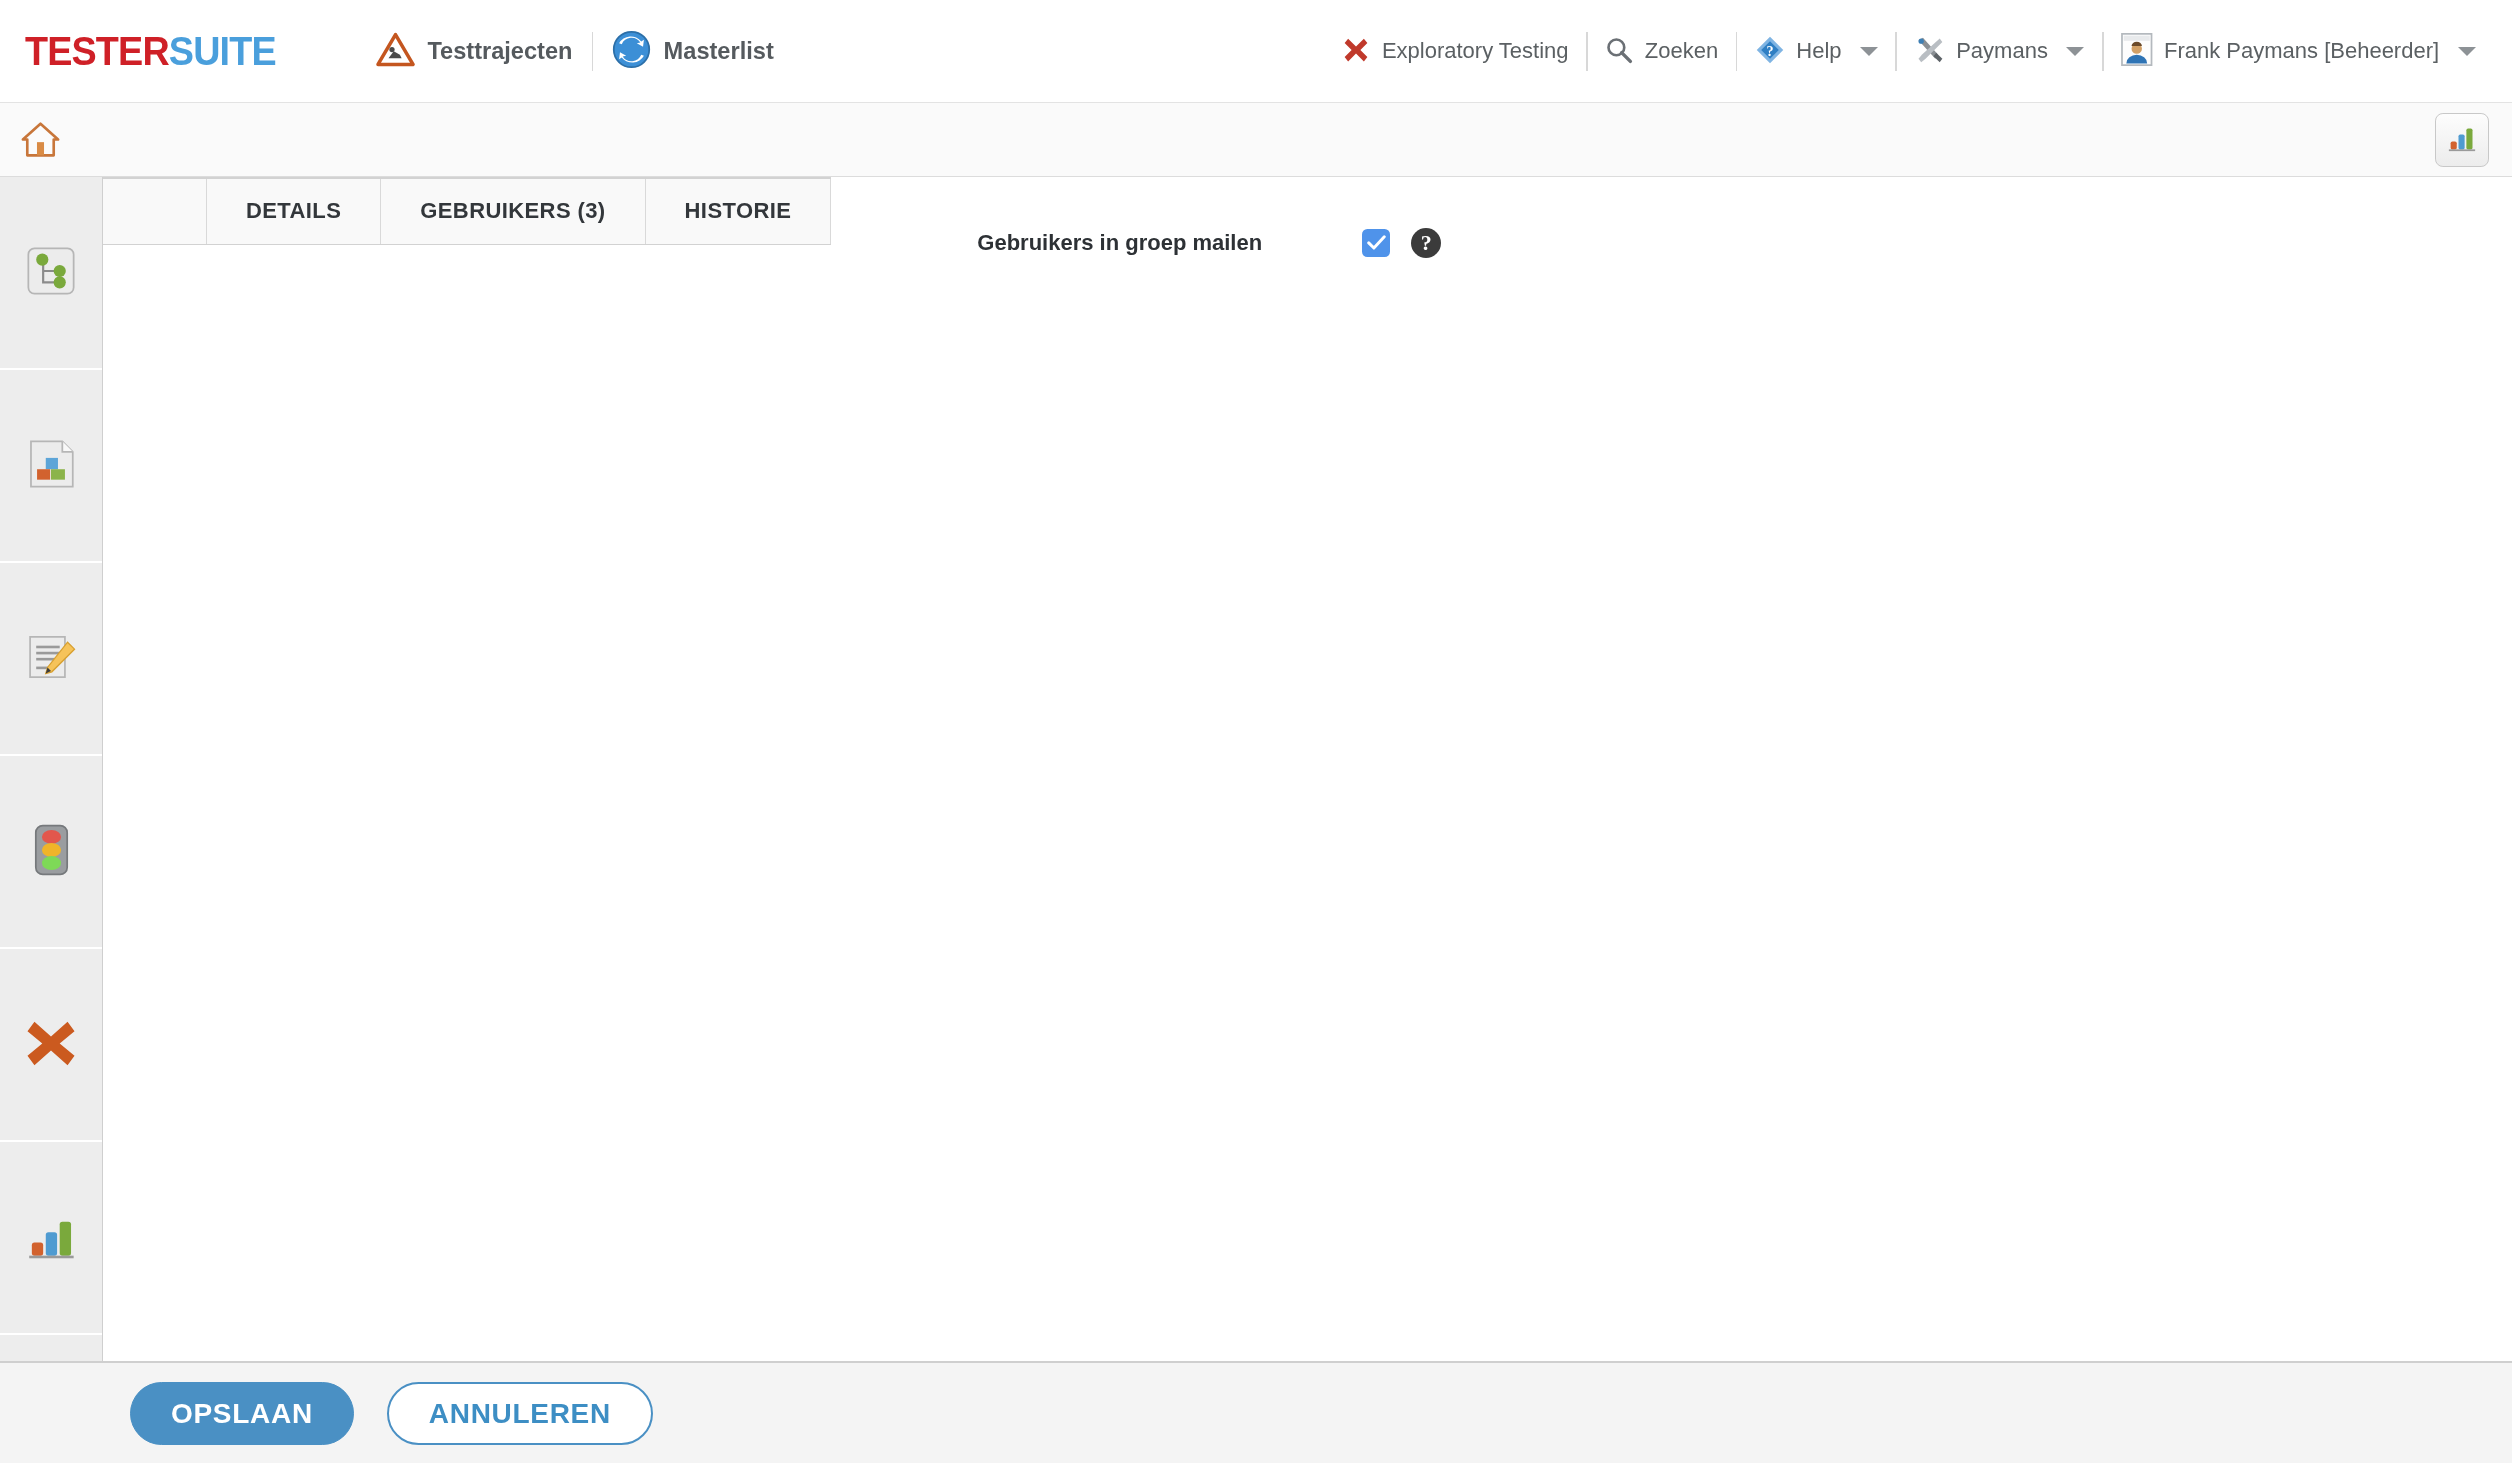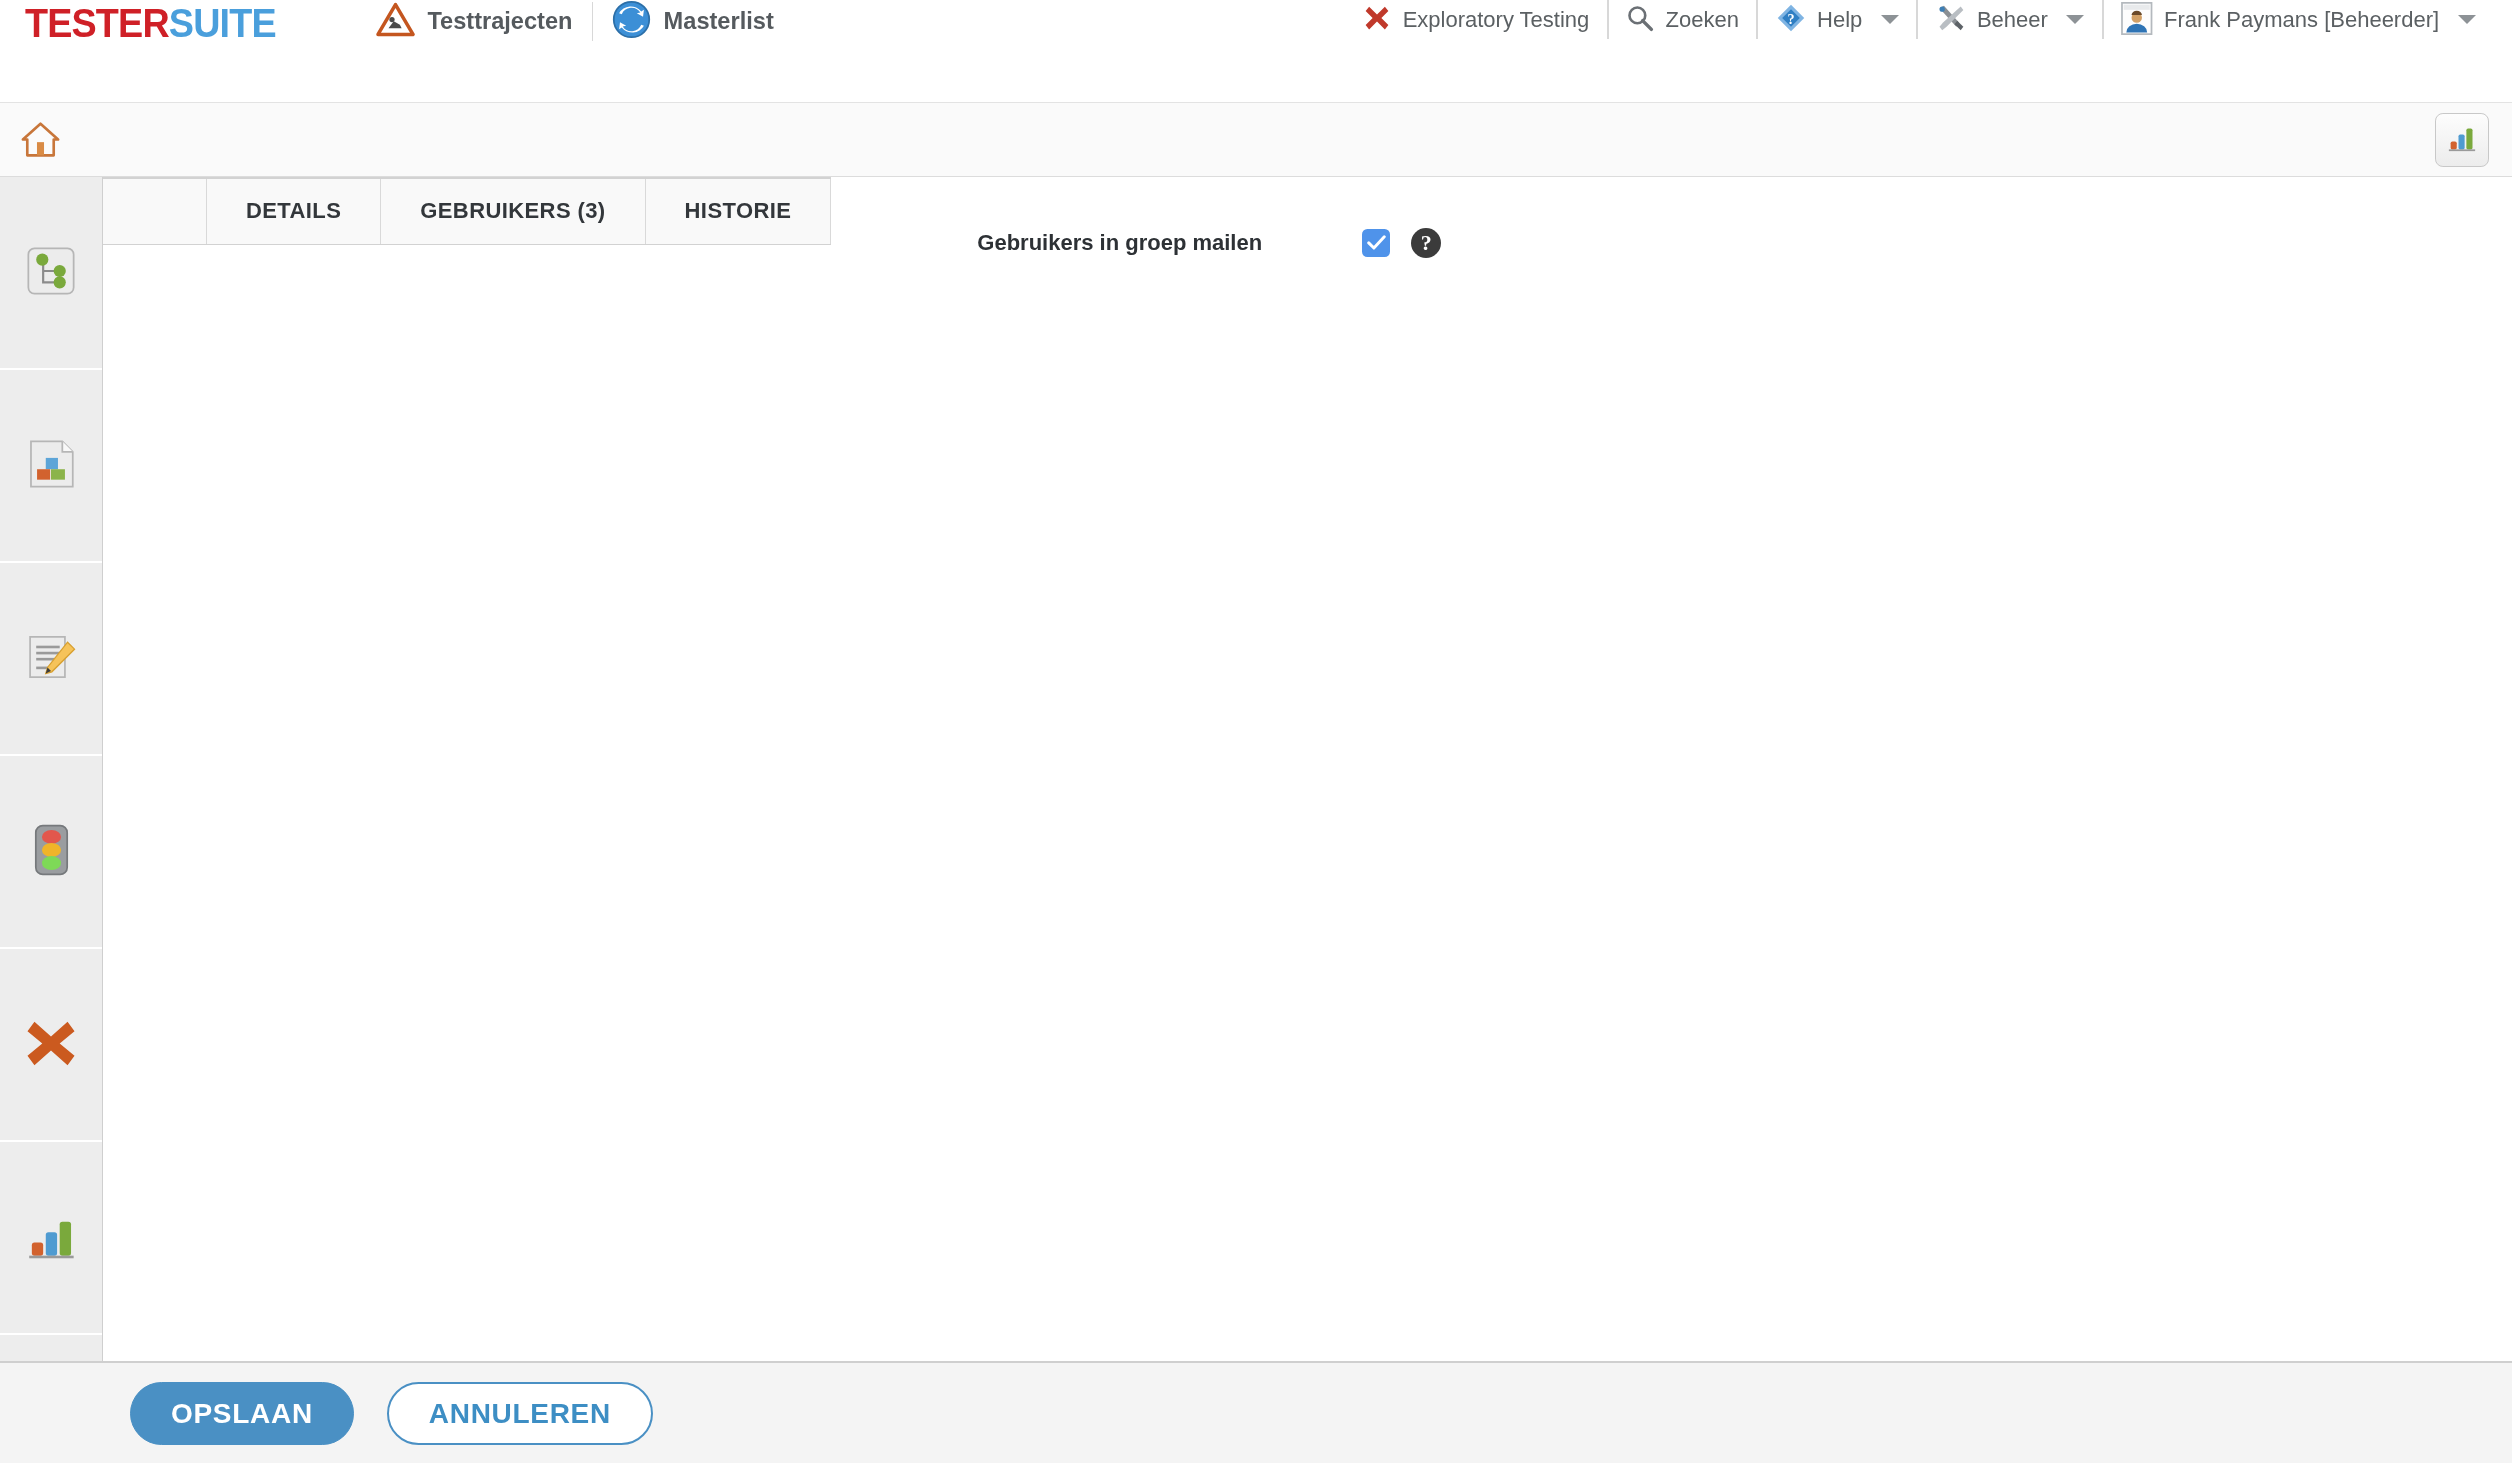--- a/index.html
+++ b/index.html
@@ -9,21 +9,21 @@
     background: #ffffff;
     overflow: hidden;
   }
   .app { width: 2512px; height: 1464px; display: flex; flex-direction: column; }
 
   
   .topbar {
     height: 103px;
     background: #ffffff;
     display: flex;
-    align-items: flex-start;
+    align-items: center;
     flex: 0 0 103px;
     border-bottom: 1.8px solid #e3e3e3;
     position: relative;
   }
   .logo {
     margin-left: 24.5px;
     font-size: 41px;
     font-weight: bold;
     letter-spacing: -0.9px;
     font-family: "Liberation Sans", sans-serif;
@@ -267,21 +267,21 @@
 
       <div class="rightnav-item">
         <span>
           <svg width="30" height="30" viewBox="0 0 34 34">
             <path d="M4 6 L9 3 L26 22 L23 27 Z" fill="#8a8f94"></path>
             <path d="M24 20 L31 27 L28 31 L21 24 Z" fill="#5d6267"></path>
             <path d="M28 4 L31 8 L12 27 L7 31 L4 27 L8 22 Z" fill="#b9bec3"></path>
             <circle cx="7" cy="7" r="3" fill="#3d7fb5"></circle>
           </svg>
         </span>
-        <span class="lbl">Beheer</span>
+        <span class="lbl">Paymans</span>
         <span class="caret"></span>
       </div>
 
       <div class="vsep"></div>
 
       <div class="rightnav-item">
         <span>
           <svg width="31.5" height="33" viewBox="0 0 36 38">
             <rect x="1" y="1" width="34" height="36" fill="#fdfdfd" stroke="#b4b9be" stroke-width="2"></rect>
             <rect x="3" y="3" width="30" height="6" fill="#e8eaec"></rect>

